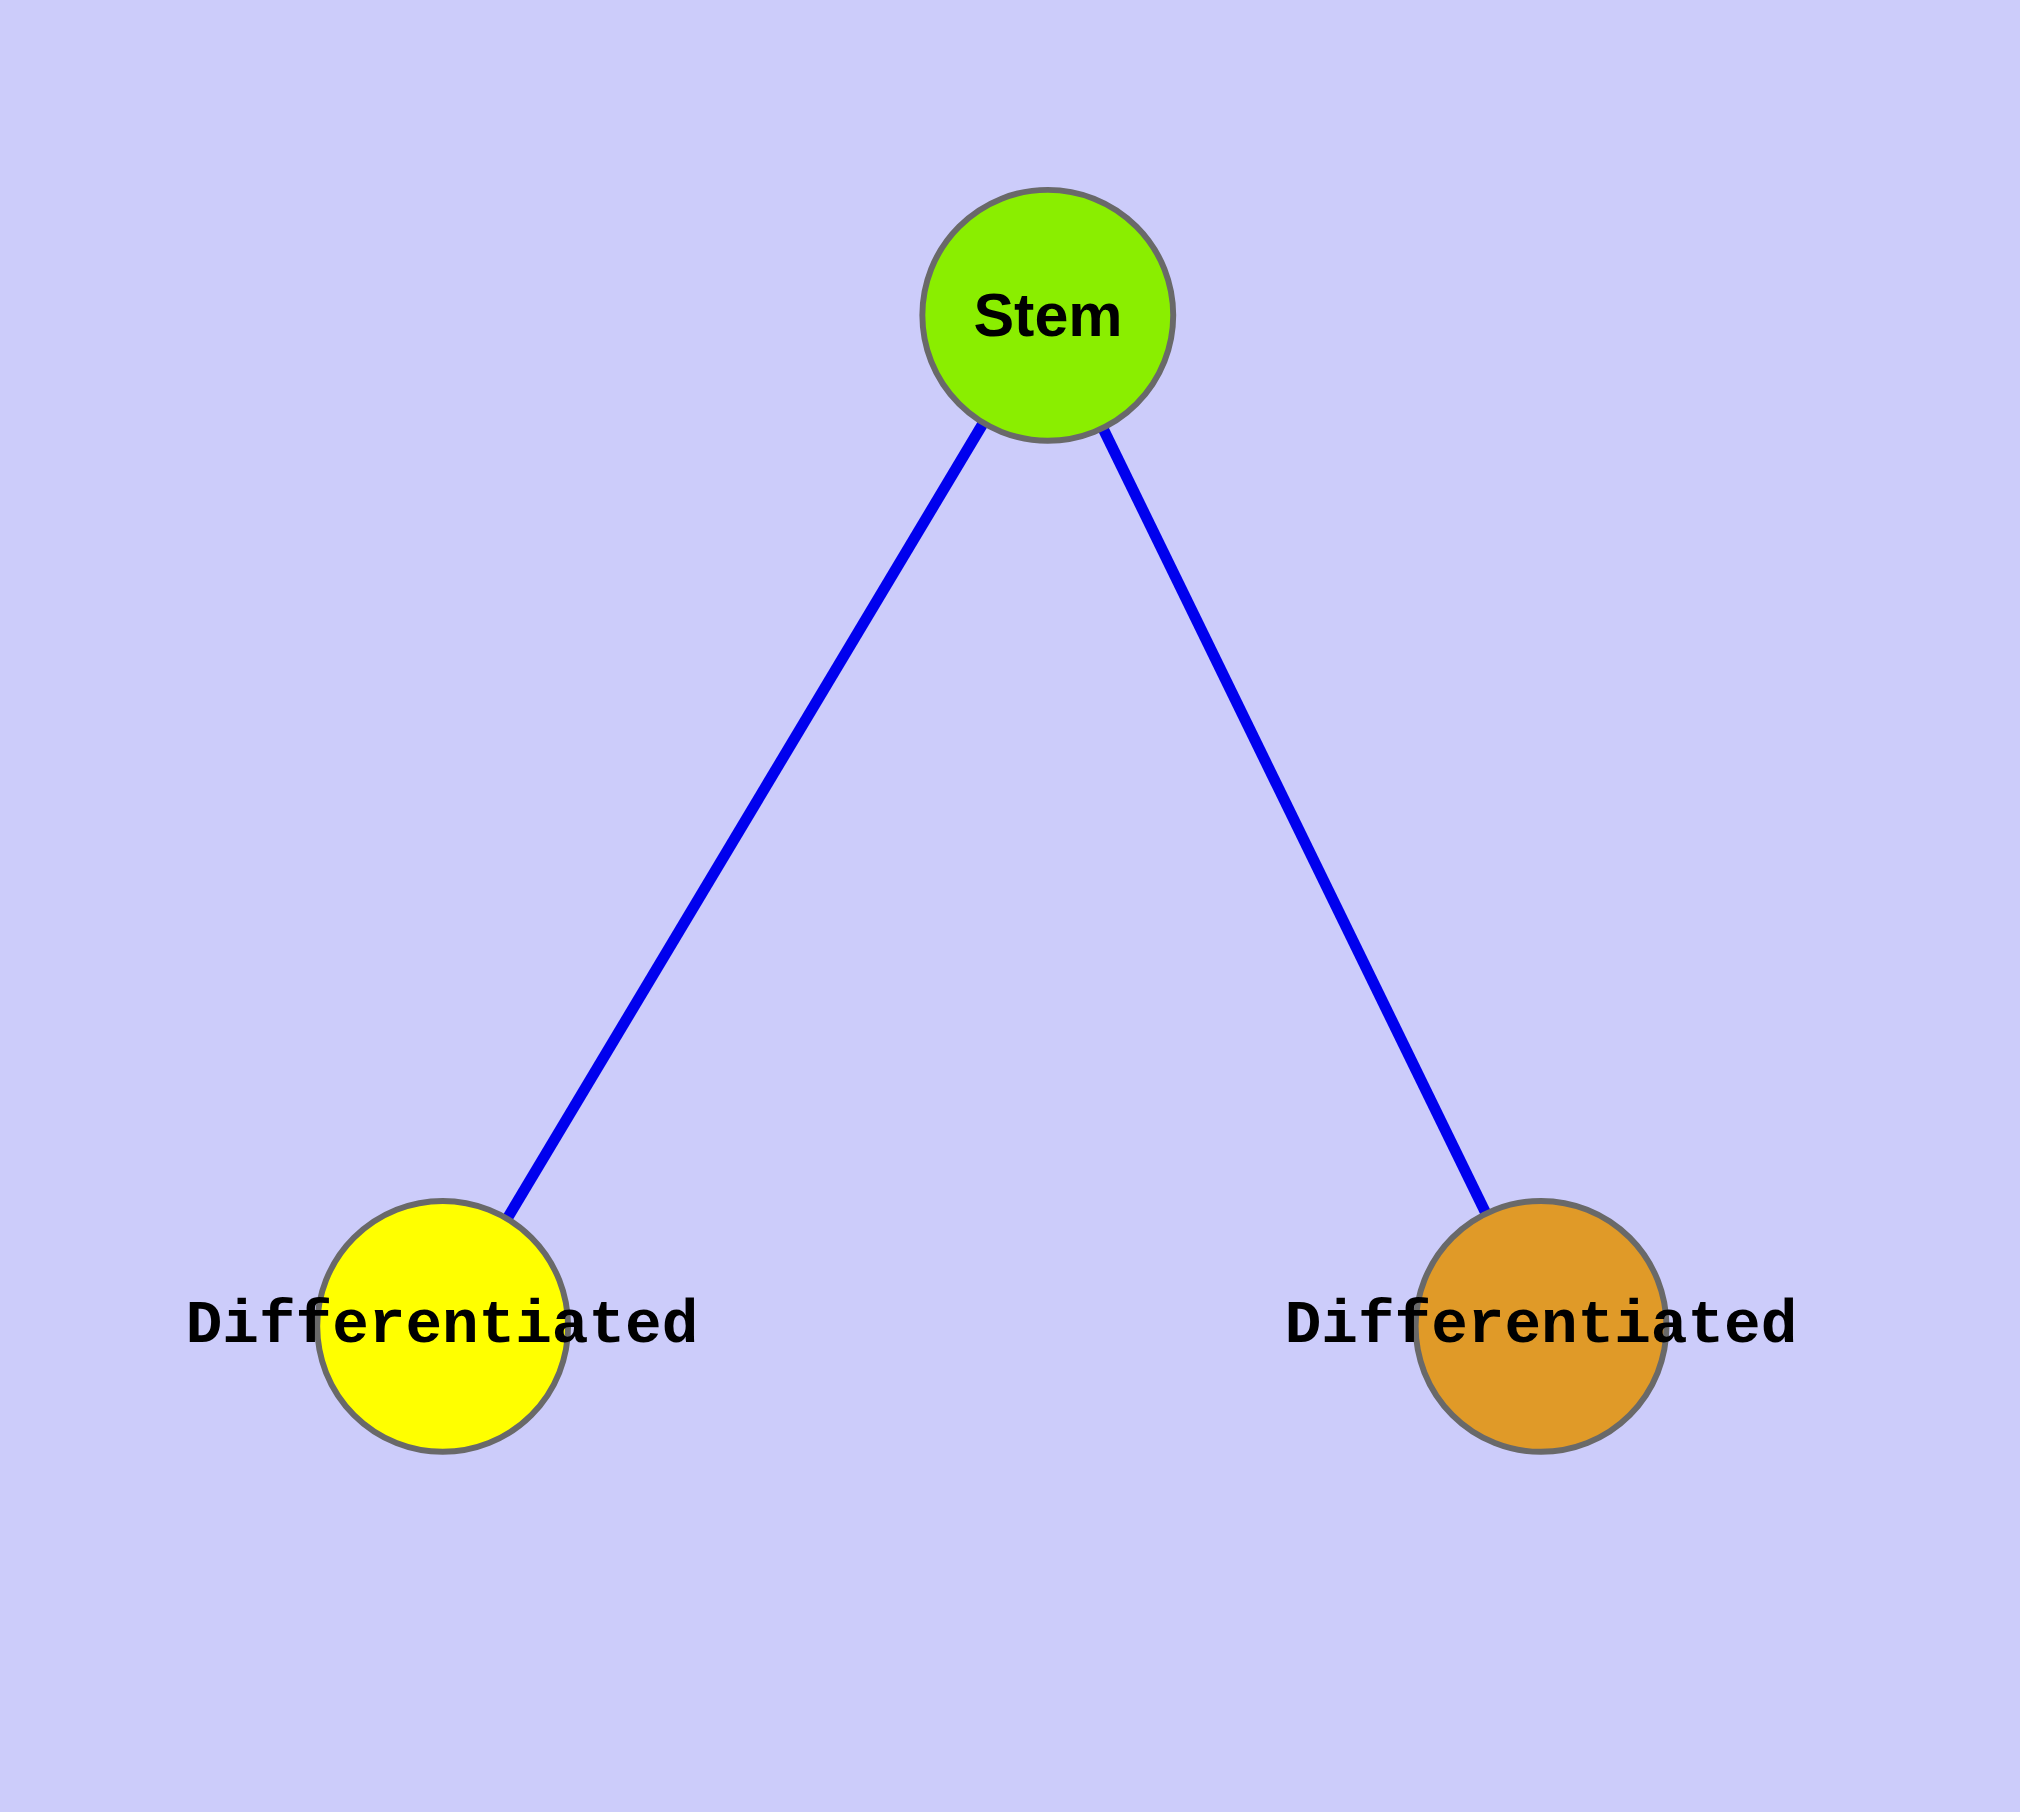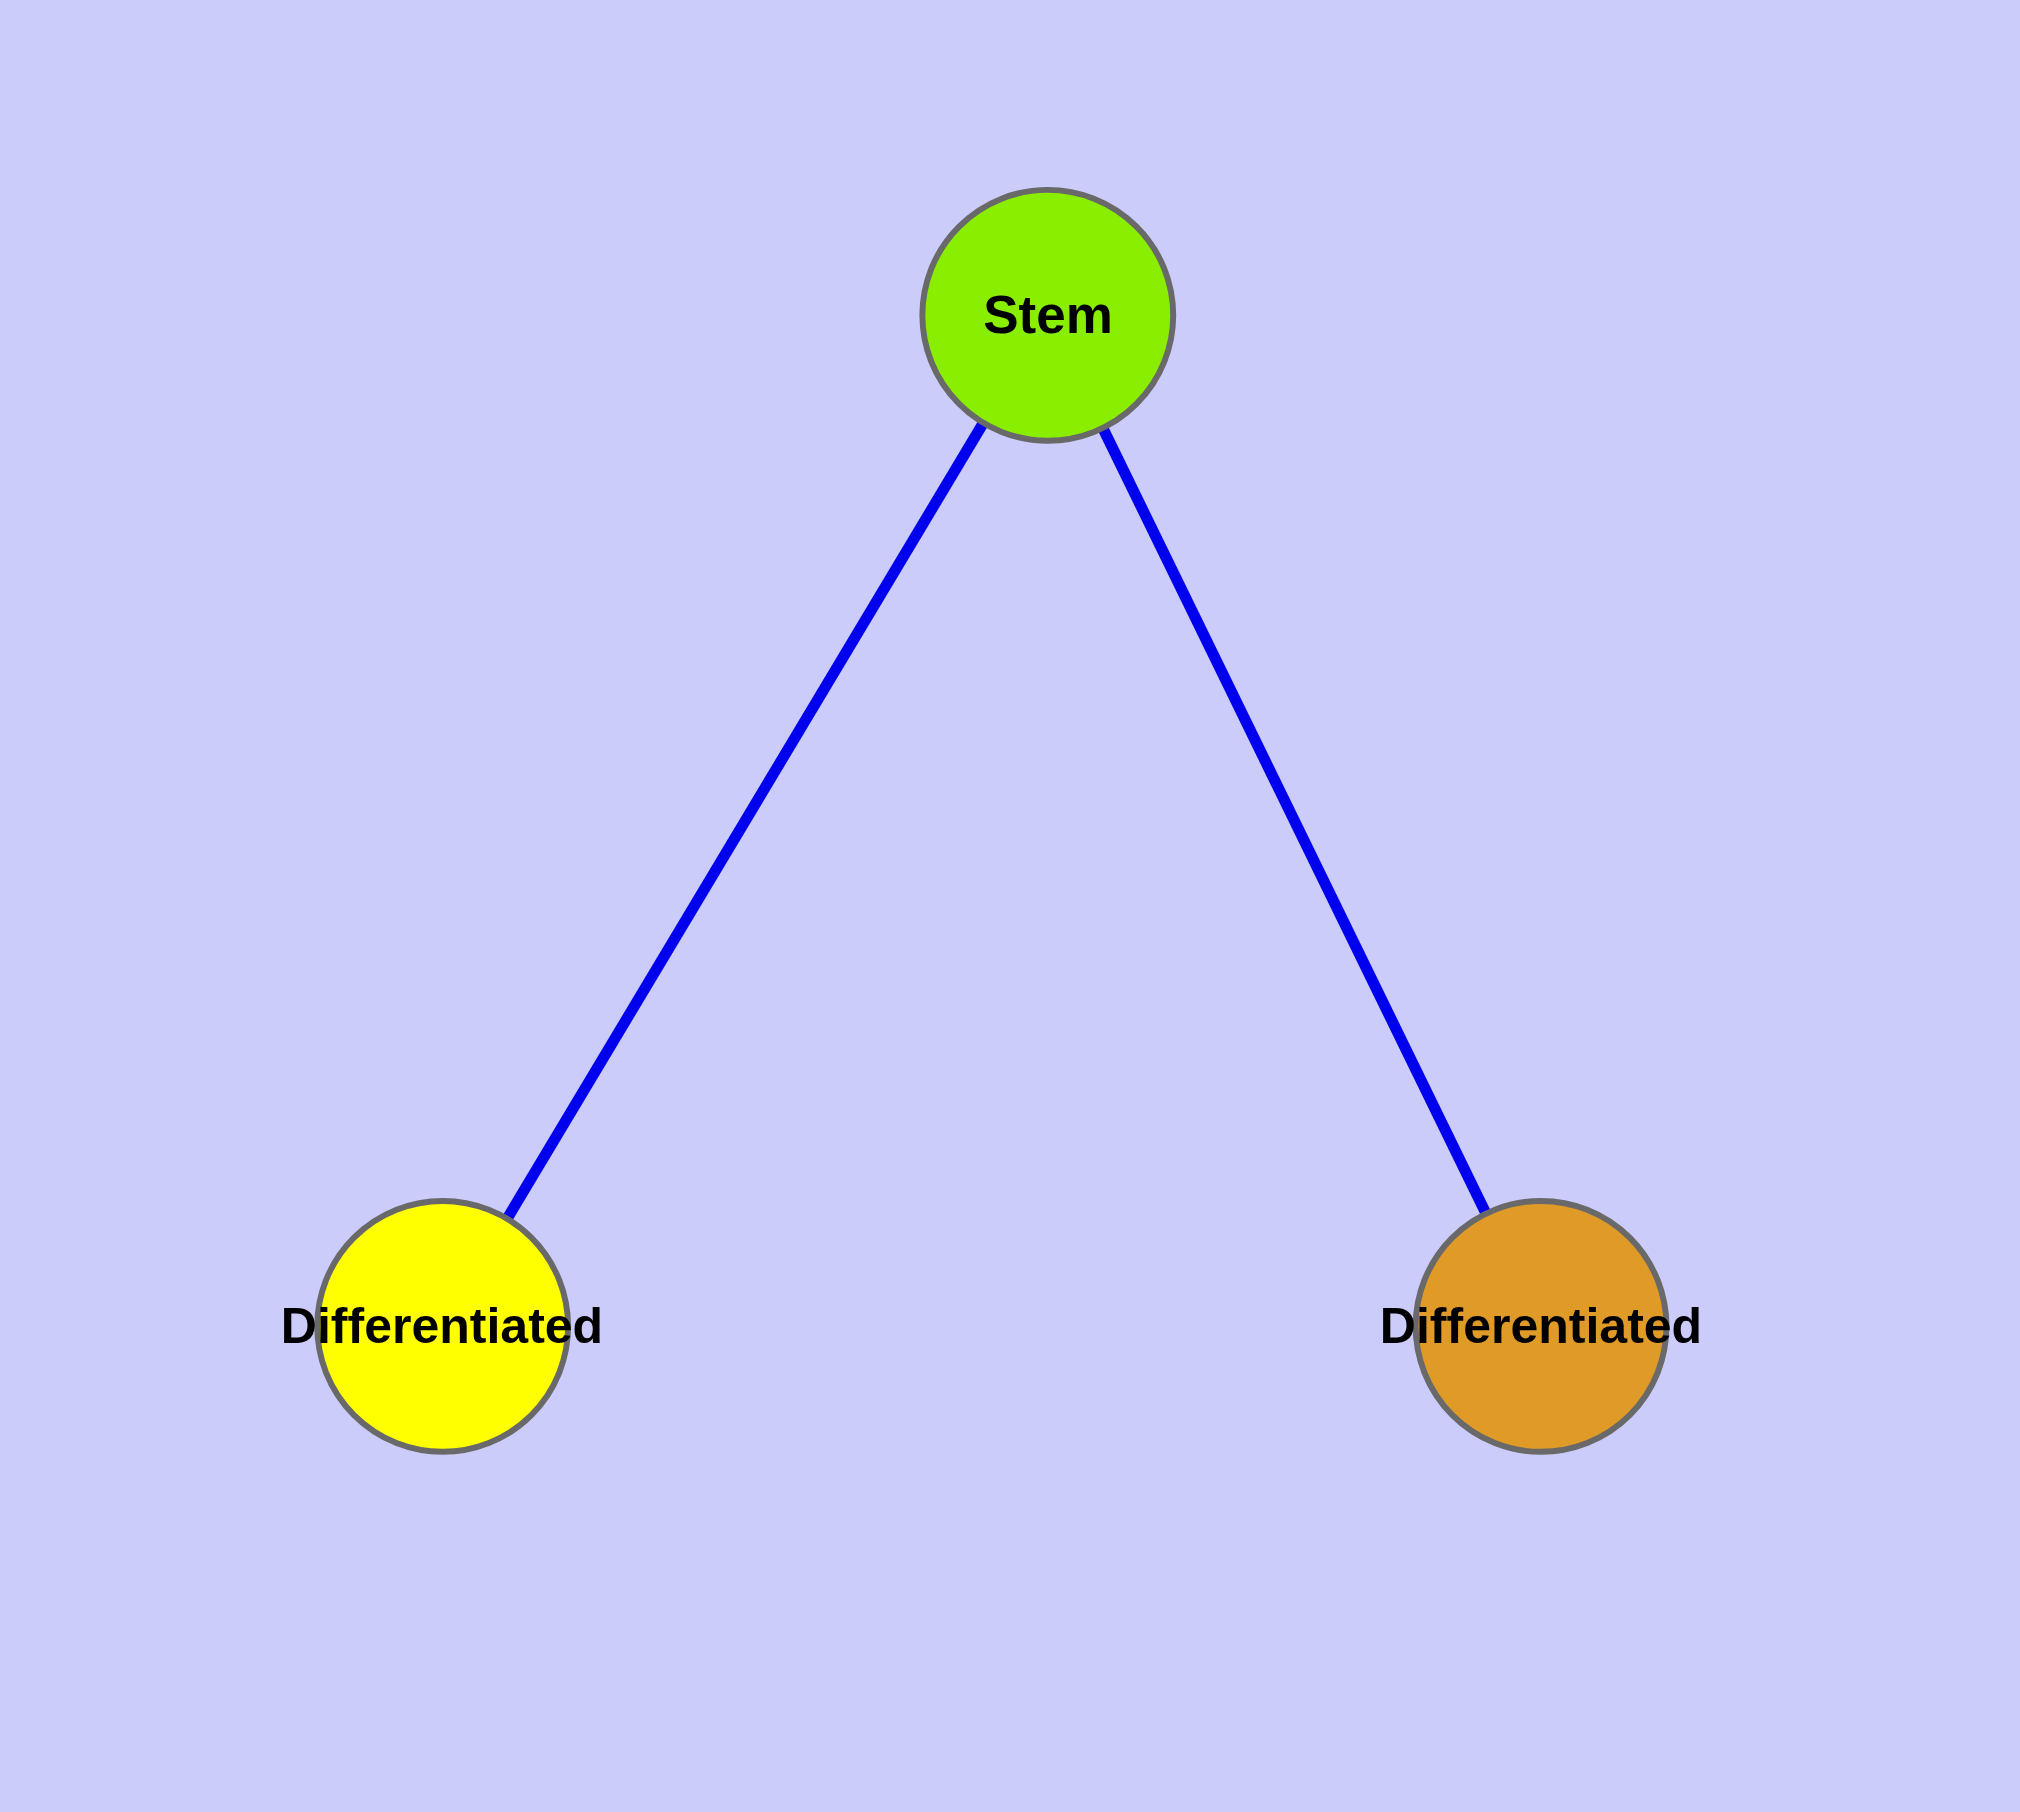--- a/index.html
+++ b/index.html
@@ -27,24 +27,25 @@
     text-align: center;
     font-family: "Liberation Sans", sans-serif;
     font-weight: bold;
     color: #000000;
     white-space: nowrap;
     line-height: 1.12;
     pointer-events: none;
     transform: translate(-50%, -50%);
   }
   .node-label.stem {
-    font-size: 53px;
+    font-size: 61px;
   }
   .node-label.leaf {
-    font-size: 50px;
+    font-size: 61px;
+    font-family: Liberation Mono, monospace;
   }
   .label-line {
     display: block;
   }
 </style>
 </head>
 <body>
 
 <div id="canvas" style="background: rgb(204, 204, 250);">
 

